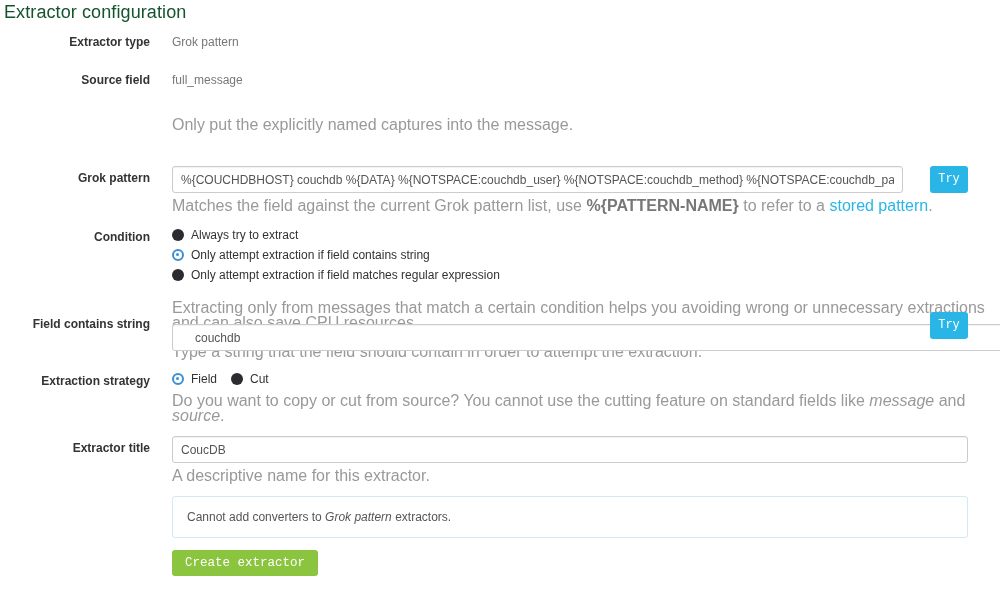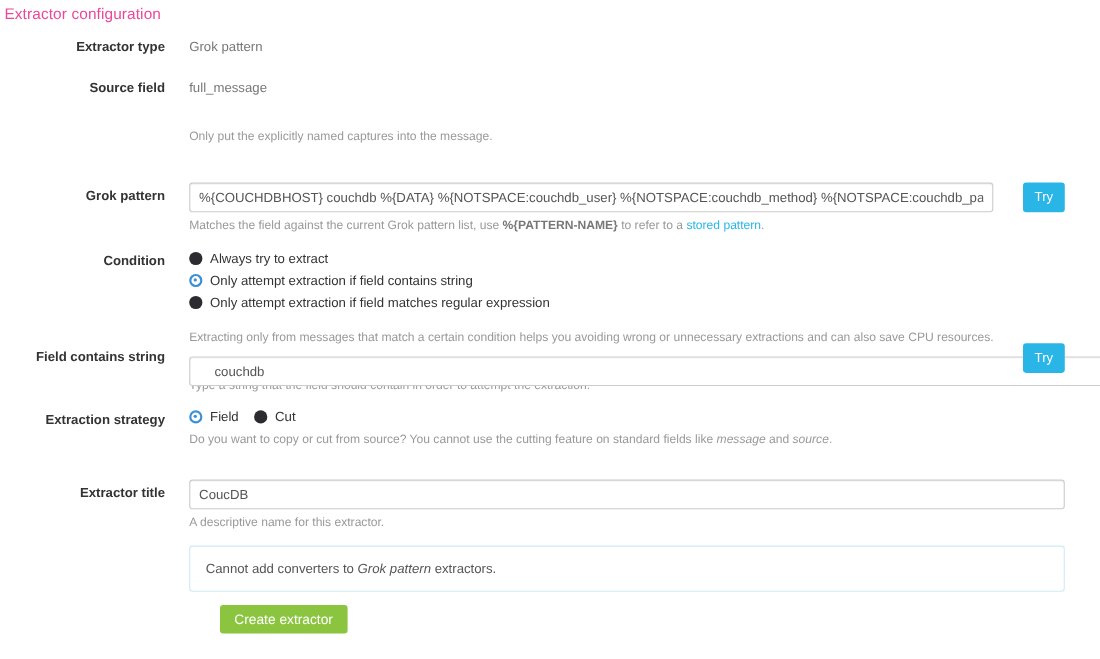--- a/index.html
+++ b/index.html
@@ -15,23 +15,23 @@
     font-size: 12px;
     overflow: hidden;
     position: relative;
   }
 
   
   .page-title {
     position: absolute;
     left: 4px;
     top: 0px;
-    font-size: 14px;
+    font-size: 18px;
     font-weight: 400;
-    color: #ec4899;
+    color: #14532d;
     letter-spacing: 0.1px;
     line-height: 24px;
     text-align: center;
   }
 
   
   .form {
     position: absolute;
     left: 0;
     top: 24px;
@@ -55,21 +55,21 @@
     position: absolute;
     left: 172px;
     right: 0;
   }
   .static-value {
     font-size: 12px;
     color: #777777;
     line-height: 16px;
   }
   .help-block {
-    font-size: 11px;
+    font-size: 16px;
     color: #999999;
     line-height: 15px;
     margin-top: 5px;
   }
   .help-block b { color: #777777; font-weight: bold; }
   .help-block i { font-style: italic; }
   .help-link {
     color: #29b6e6;
     text-decoration: none;
   }
@@ -92,21 +92,21 @@
     overflow: hidden;
     display: block;
   }
 
   
   .btn {
     box-sizing: border-box;
     display: inline-block;
     border: none;
     border-radius: 3px;
-    font-family: Liberation Sans, sans-serif;
+    font-family: Liberation Mono, monospace;
     font-size: 12px;
     color: #ffffff;
     text-align: center;
     cursor: pointer;
     padding: 0;
   }
   .btn-info {
     background: #29b6e6;
     width: 38px;
     height: 27px;
@@ -305,18 +305,18 @@
 
   <div class="form-row" style="height:62px;">
     <div class="ctrl-area" style="top:8px;">
       <div class="alert-info" style="width:796px;">
         <span>Cannot add converters to </span><i>Grok pattern</i><span> extractors.</span>
       </div>
     </div>
   </div>
 
   <div class="form-row" style="height:40px;">
-    <div class="ctrl-area" style="top:0px;margin-left:28px;">
+    <div class="ctrl-area" style="top:0px;">
       <button class="btn btn-success">Create extractor</button>
     </div>
   </div>
 
 </div>
 
 </body></html>

